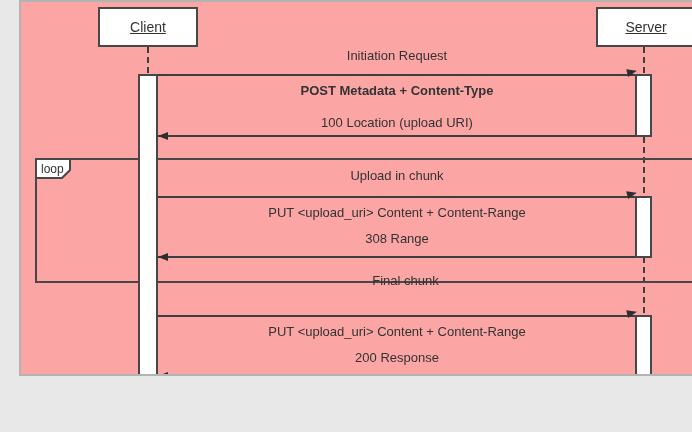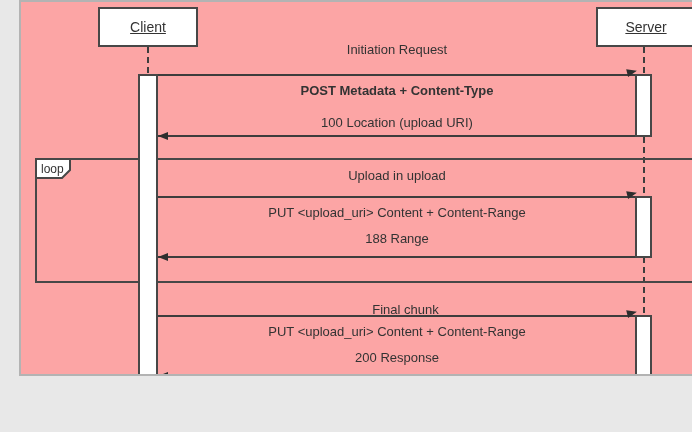--- a/index.html
+++ b/index.html
@@ -67,39 +67,39 @@
     <span>Client</span>
   </div>
   <div class="abs actor-box" style="left:575px;top:5px;">
     <span>Server</span>
   </div>
 
   <div class="abs lifeline" style="left:126px;top:45px;height:27px;"></div>
   <div class="abs lifeline" style="left:126px;top:375px;height:54px;"></div>
   <div class="abs lifeline" style="left:622px;top:45px;height:384px;"></div>
 
-  <div class="abs lbl" style="top:41px;text-align:center;">Initiation Request</div>
+  <div class="abs lbl" style="top:47px;text-align:center;">Initiation Request</div>
   <div class="abs msg-line" style="left:119px;top:72px;width:496px;"></div>
   <div class="abs lbl" style="top:82px;font-weight:bold;">POST Metadata + Content-Type</div>
   <div class="abs lbl" style="top:114px;">100 Location (upload URI)</div>
   <div class="abs msg-line" style="left:137px;top:133px;width:478px;"></div>
 
   <div class="abs loop-frame" style="left:14px;top:156px;width:665px;height:125px;"></div>
   <svg class="abs" style="left:14px;top:156px;" width="42" height="22">
     <path d="M1,1 H35 V12 L27,20 H1 Z" fill="#ffffff" stroke="#474747" stroke-width="2"></path>
     <text x="6" y="15" class="loop-tab-text">loop</text>
   </svg>
 
-  <div class="abs lbl" style="top:167px;">Upload in upload</div>
+  <div class="abs lbl" style="top:167px;">Upload in chunk</div>
   <div class="abs msg-line" style="left:137px;top:194px;width:478px;"></div>
   <div class="abs lbl" style="top:204px;">PUT &lt;upload_uri&gt; Content + Content-Range</div>
-  <div class="abs lbl" style="top:230px;">188 Range</div>
+  <div class="abs lbl" style="top:230px;">308 Range</div>
   <div class="abs msg-line" style="left:137px;top:254px;width:478px;"></div>
 
-  <div class="abs lbl" style="top:301px;padding-left:17px;">Final chunk</div>
+  <div class="abs lbl" style="top:272px;padding-left:17px;">Final chunk</div>
   <div class="abs msg-line" style="left:137px;top:313px;width:478px;"></div>
   <div class="abs lbl" style="top:323px;">PUT &lt;upload_uri&gt; Content + Content-Range</div>
   <div class="abs lbl" style="top:349px;text-align:center;">200 Response</div>
   <div class="abs msg-line" style="left:137px;top:373px;width:478px;"></div>
 
   <div class="abs activation" style="left:117px;top:72px;width:20px;height:303px;"></div>
   <div class="abs activation" style="left:614px;top:72px;width:17px;height:63px;"></div>
   <div class="abs activation" style="left:614px;top:194px;width:17px;height:62px;"></div>
   <div class="abs activation" style="left:614px;top:313px;width:17px;height:62px;"></div>
 

